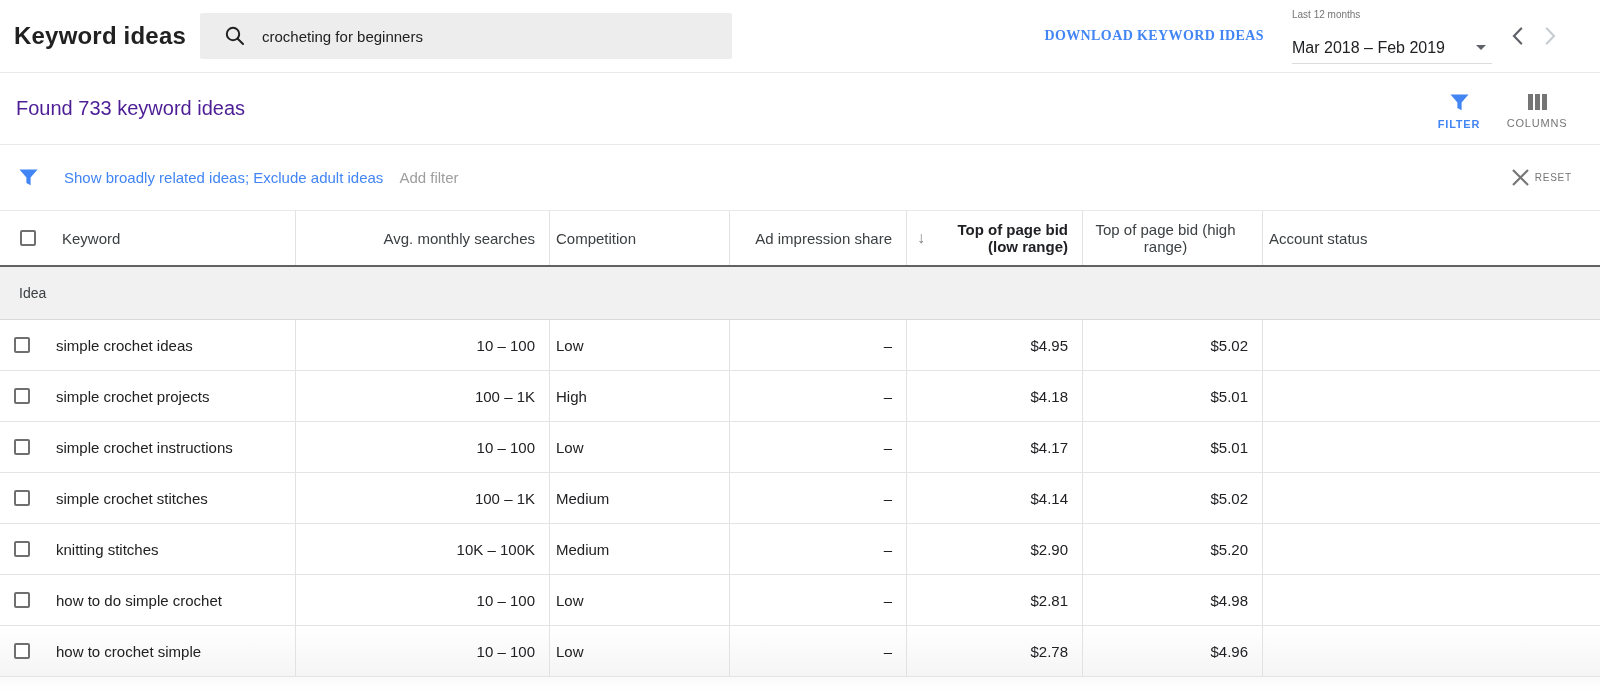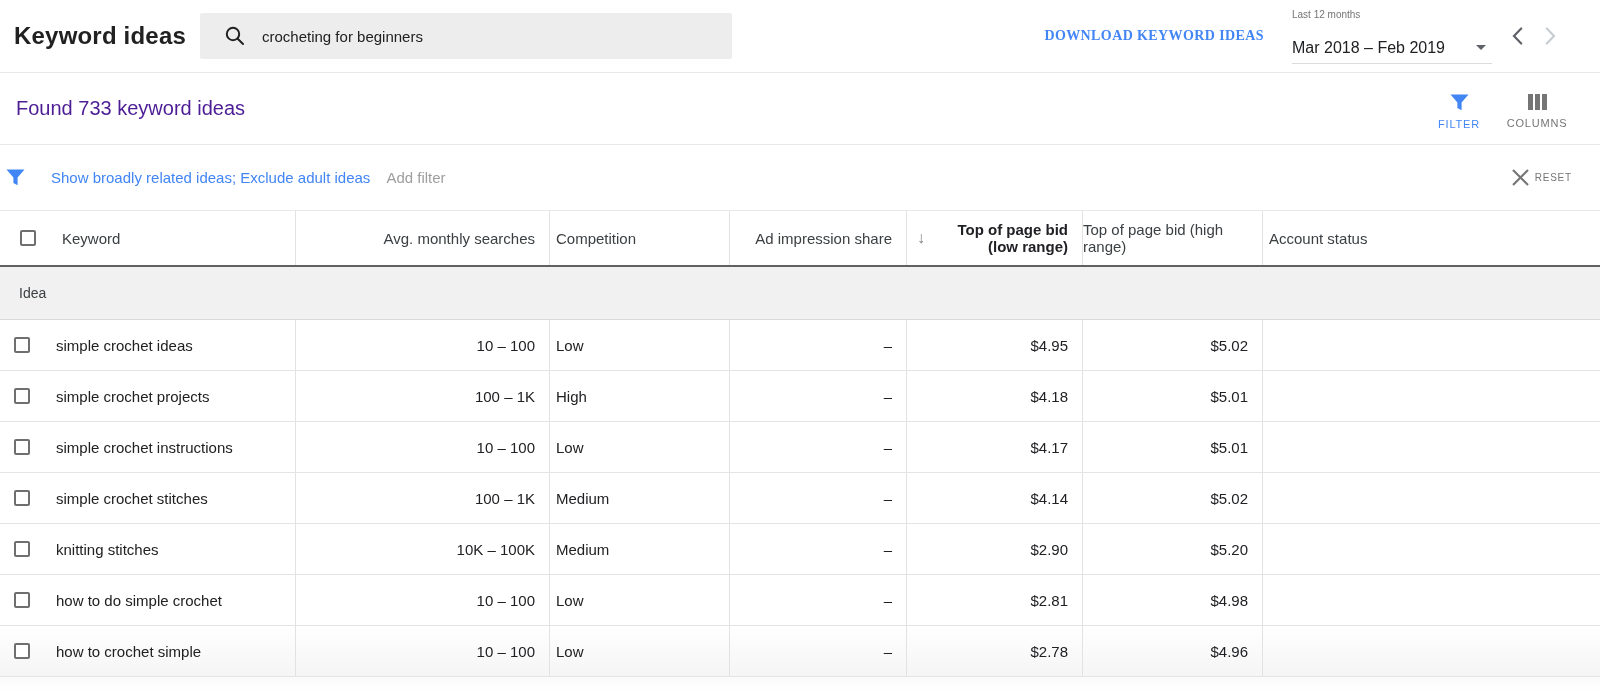--- a/index.html
+++ b/index.html
@@ -40,42 +40,42 @@
     height:72px; border-top:1px solid #e8e8e8; display:flex; align-items:center;
     justify-content:space-between; padding:0 30px 0 16px;
   }
   .found-text { font-size:20px; color:#4c1d95; }
   .toolbtns { display:flex; gap:12px; }
   .toolbtn {
     width:66px; display:flex; flex-direction:column; align-items:center; gap:7px;
     background:none; border:none; cursor:pointer; padding-top:6px;
   }
   .toolbtn .lbl { font-size:11px; letter-spacing:.8px; }
-  .toolbtn.blue .lbl { color:#4285f4; }
+  .toolbtn.blue .lbl { color:#4285f4;font-weight:bold; }
   .toolbtn.grey .lbl { color:#757575; }
 
   
   .filter-bar {
-    height:66px; border-top:1px solid #e8e8e8; display:flex; align-items:center; padding-left:6px;
+    height:66px; border-top:1px solid #e8e8e8; display:flex; align-items:center; padding-left:19px;
   }
   .filter-bar .funnel { margin-right:26px; display:flex; }
   .active-filters { font-size:15px; color:#4285f4; cursor:pointer; }
   .add-filter { font-size:15px; color:#9e9e9e; margin-left:16px; cursor:text; }
   .filter-bar .spacer { flex:1; }
   .reset-btn {
     display:flex; align-items:center; gap:5px; margin-right:28px;
     background:none; border:none; cursor:pointer;
   }
   .reset-btn .lbl { font-size:10px; letter-spacing:.8px; color:#757575; }
 
   
   .grid-row { display:grid; grid-template-columns:295px 254px 180px 177px 176px 180px 1fr; }
   .cell { display:flex; align-items:center; font-size:15px; min-width:0; }
   .cell.sep { border-left:1px solid #e2e2e2; }
-  .cell.r { justify-content:flex-end; text-align:left; padding-right:14px; }
+  .cell.r { justify-content:flex-end; text-align:center; padding-right:14px; }
   .cell.l { padding-left:6px; }
 
   .thead { height:57px; border-top:1px solid #e8e8e8; border-bottom:2px solid #616161; color:#3c4043; }
   .thead .cell { color:#3c4043; }
   .thead .sorted { font-weight:bold; color:#202124; }
   .th-keyword { padding-left:20px; gap:26px; }
   .sort-arrow { font-size:16px; color:#80868b; margin-right:auto; padding-left:10px; }
   .bid-low-head { display:flex; align-items:center; width:100%; }
   .bid-low-head .txt { margin-left:auto; text-align:right; padding-right:14px; }
 

